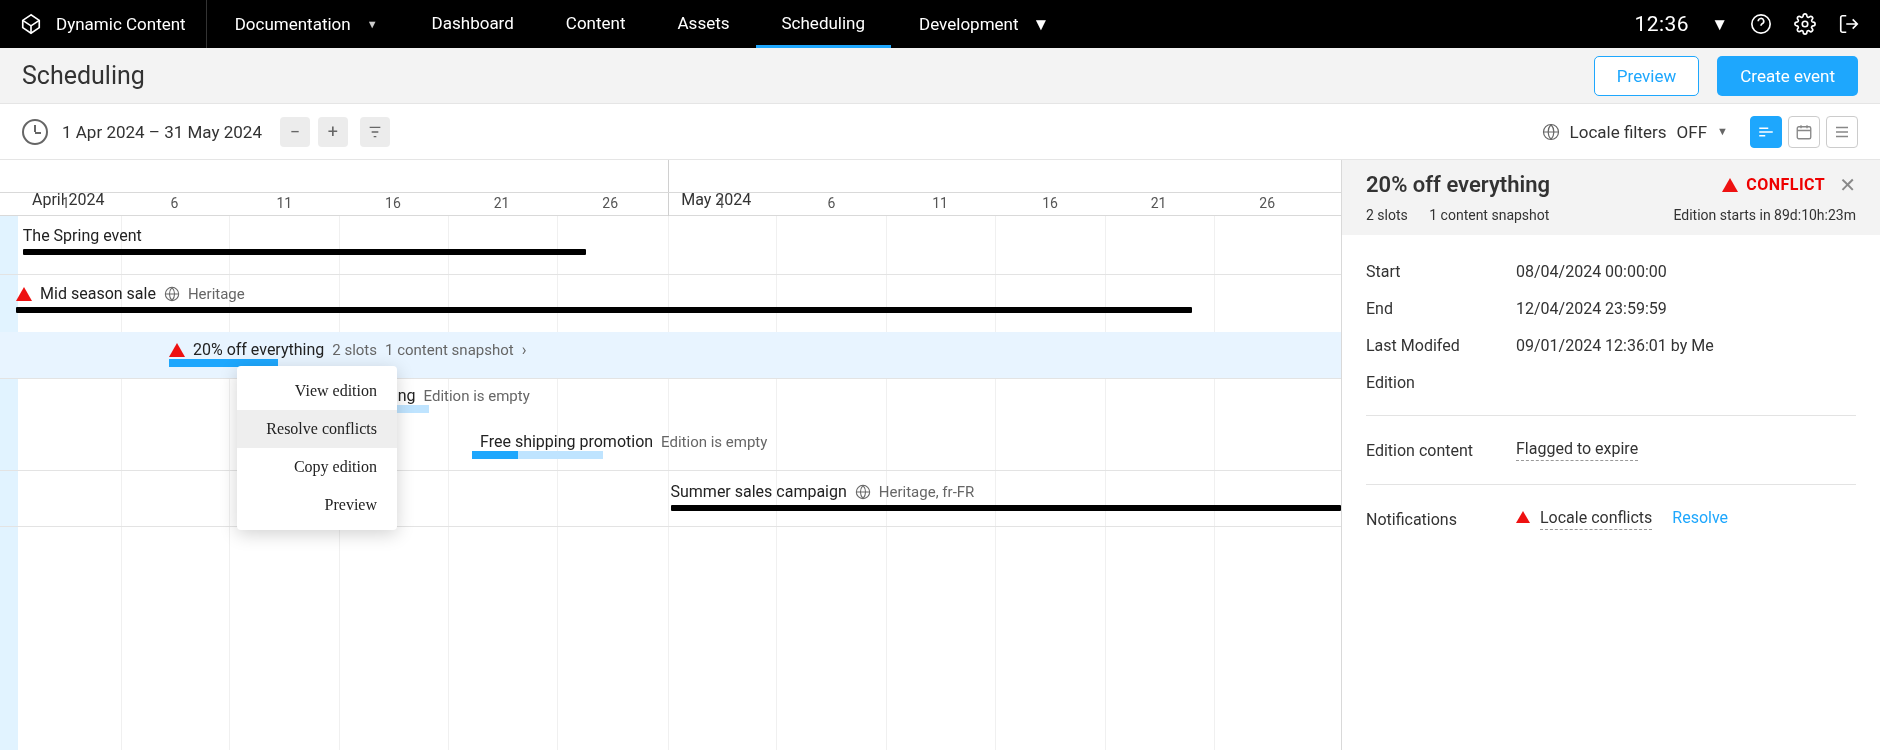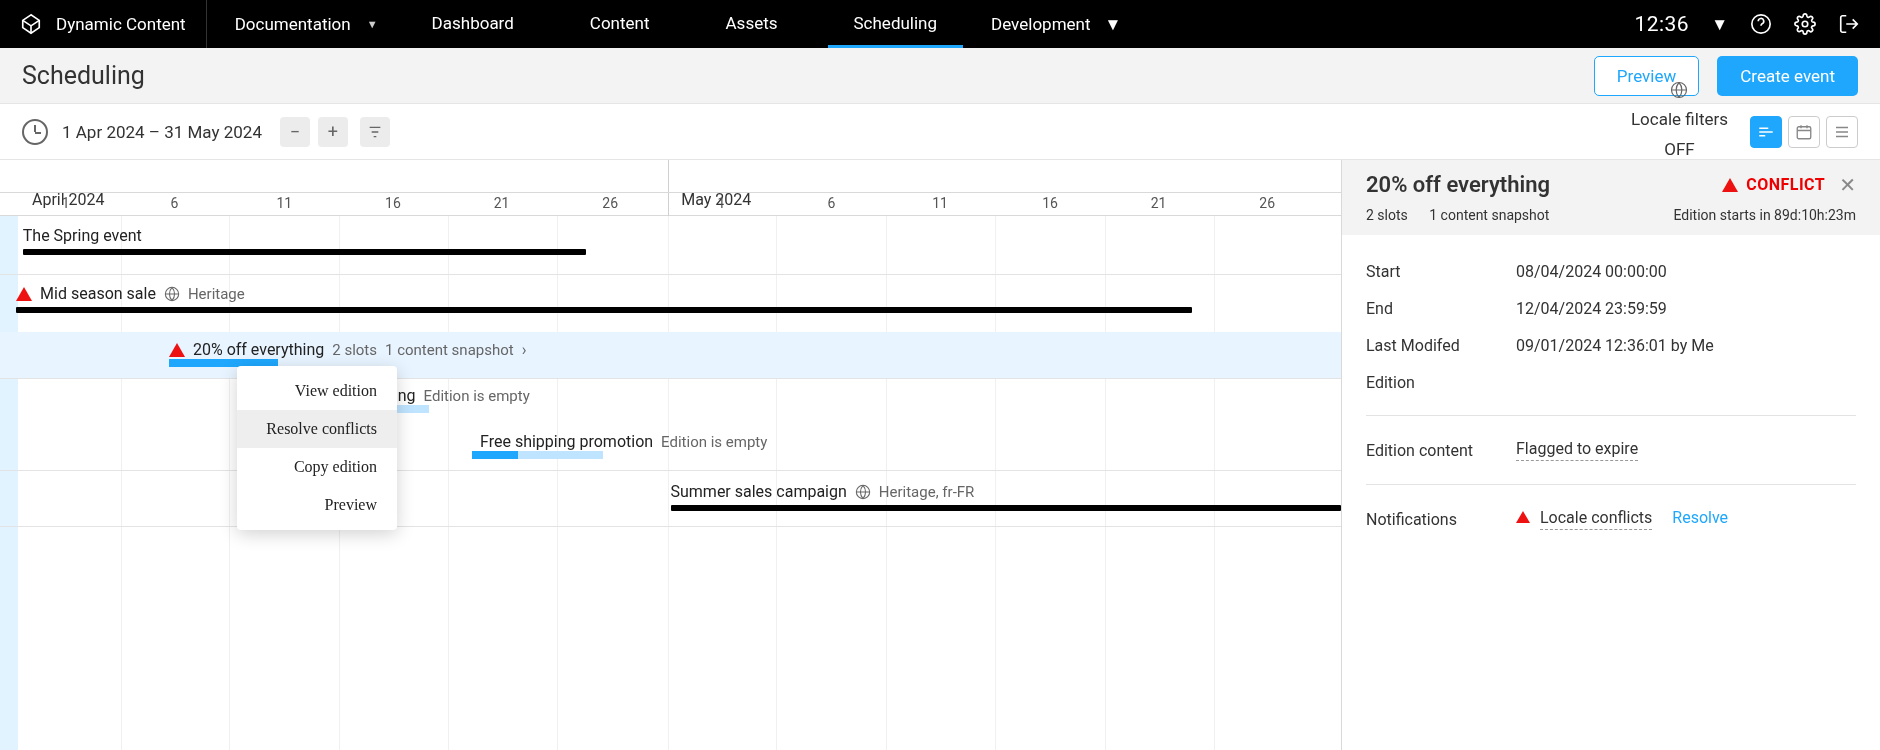--- a/index.html
+++ b/index.html
@@ -4,21 +4,21 @@
 <style>
 * { box-sizing: border-box; margin: 0; padding: 0; font-family: -apple-system, BlinkMacSystemFont, "Segoe UI", Roboto, sans-serif; }
 html, body { width: 1880px; height: 750px; overflow: hidden; background: #fff; }
 
 
 .appbar { height: 48px; background: #000; color: #fff; display: flex; align-items: center; font-size: 17px; }
 .appbar .brand { display: flex; align-items: center; gap: 14px; padding: 0 20px; border-right: 1px solid #333; height: 100%; }
 .appbar .brand svg { width: 22px; height: 22px; }
 .appbar .doc { display: flex; align-items: center; gap: 16px; padding: 0 28px; height: 100%; }
 .appbar .doc .chev { font-size: 11px; opacity: .8; }
-.appbar .nav { display: flex; height: 100%; gap: 24px; }
+.appbar .nav { display: flex; height: 100%; }
 .appbar .nav a { color: #fff; text-decoration: none; padding: 0 26px; display: flex; align-items: center; border-bottom: 3px solid transparent; }
 .appbar .nav a.active { border-bottom-color: #1ea7fd; }
 .appbar .env { display: flex; align-items: center; gap: 14px; padding: 0 28px; }
 .appbar .spacer { flex: 1; }
 .appbar .right { display: flex; align-items: center; gap: 22px; padding: 0 20px; }
 .appbar .clock { font-size: 21px; letter-spacing: .5px; }
 .appbar .icon { width: 22px; height: 22px; display: flex; align-items: center; justify-content: center; }
 .appbar svg { stroke: #fff; fill: none; stroke-width: 1.8; }
 
 
@@ -31,21 +31,21 @@
 
 
 .toolbar { height: 56px; display: flex; align-items: center; padding: 0 22px; border-bottom: 1px solid #e5e5e5; font-size: 17px; color: #333; }
 .toolbar .clockicon { width: 26px; height: 26px; border: 2px solid #666; border-radius: 50%; position: relative; margin-right: 14px; }
 .toolbar .clockicon::before { content: ""; position: absolute; width: 2px; height: 7px; background: #666; left: 50%; top: 4px; transform: translateX(-50%); }
 .toolbar .clockicon::after { content: ""; position: absolute; width: 6px; height: 2px; background: #666; left: 50%; top: 11px; }
 .toolbar .zoom { display: flex; gap: 8px; margin-left: 18px; }
 .toolbar .zoom button, .toolbar .filterbtn { width: 30px; height: 30px; border: none; background: #ececec; border-radius: 4px; font-size: 18px; color: #666; cursor: pointer; display:flex;align-items:center;justify-content:center; }
 .toolbar .filterbtn { margin-left: 12px; }
 .toolbar .spacer { flex: 1; }
-.toolbar .locale { display: flex; align-items: center; gap: 10px; margin-right: 22px; color:#333;flex-direction:column; }
+.toolbar .locale { display: flex; align-items: center; gap: 10px; margin-right: 22px; color:#333; }
 .toolbar .locale .globe { width: 18px; height: 18px; }
 .toolbar .viewtoggle { display: flex; gap: 6px; }
 .toolbar .viewtoggle button { width: 32px; height: 32px; border: 1px solid #ccc; background: #fff; border-radius: 4px; display:flex;align-items:center;justify-content:center; }
 .toolbar .viewtoggle button.active { background: #1ea7fd; border-color: #1ea7fd; }
 .toolbar .viewtoggle button.active svg { stroke:#fff; }
 .toolbar .viewtoggle svg { stroke:#888; fill:none; stroke-width:1.8; }
 
 
 .main { display: flex; height: calc(750px - 48px - 56px - 56px); }
 .timeline { flex: 1; position: relative; overflow: hidden; border-right: 1px solid #d9d9d9; }

